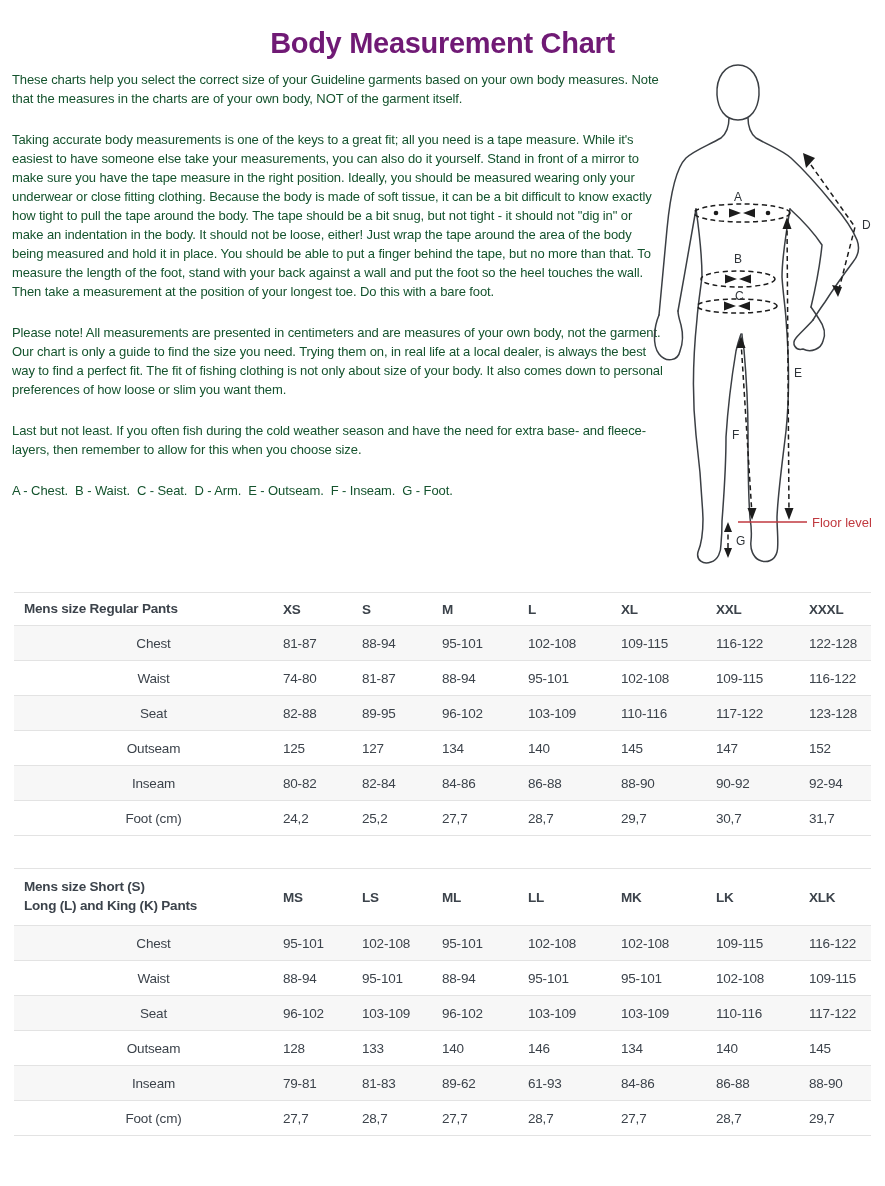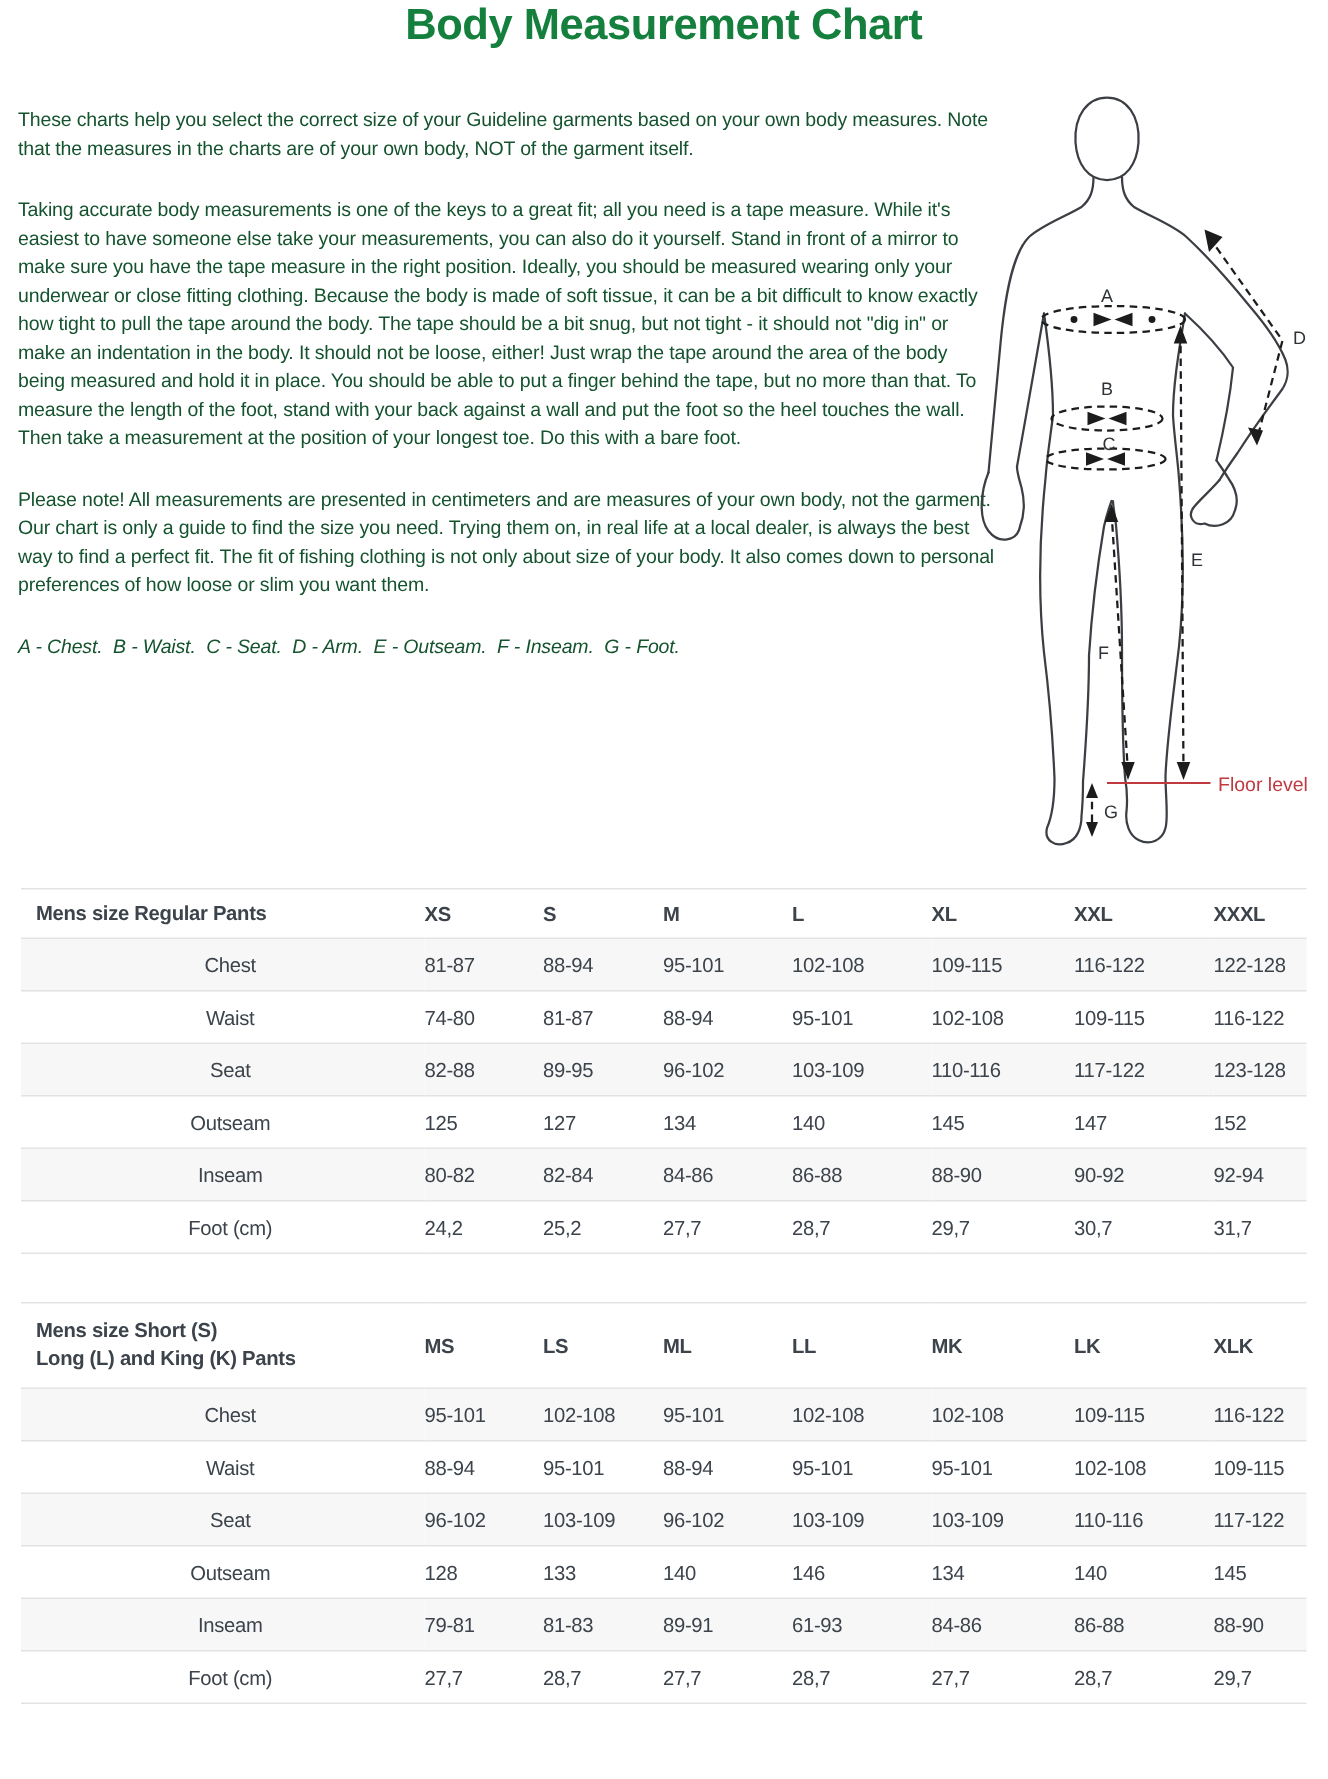--- a/index.html
+++ b/index.html
@@ -1,26 +1,26 @@
 <!DOCTYPE html>
 <html><head>
 <meta charset="utf-8">
 <style>
   html,body{margin:0;padding:0;background:#fff;}
   body{width:885px;height:1186px;font-family:"Liberation Sans",sans-serif;color:#3c434b;}
   .page{position:relative;width:885px;height:1186px;overflow:hidden;background:#fff;}
 
   h1.page-title{
-    margin:1px 0 0 0;text-align:center;font-size:29px;font-weight:bold;
-    color:#15803d;letter-spacing:-0.3px;
+    margin:27px 0 0 0;text-align:center;font-size:29px;font-weight:bold;
+    color:#701a75;letter-spacing:-0.3px;
   }
 
   .text-col{position:absolute;left:12px;top:70px;width:652px;}
   .text-col p{margin:0 0 22px 0;font-size:13px;line-height:19px;letter-spacing:-0.1px;color:#14532d;}
-  .text-col p.legend{white-space:pre-wrap;margin-top:3px;font-style:italic;}
+  .text-col p.legend{white-space:pre-wrap;margin-top:3px;}
 
   .figure{position:absolute;left:650px;top:57px;width:235px;height:516px;}
   .figure svg{display:block;width:235px;height:516px;}
   .figure text{font-family:"Liberation Sans",sans-serif;}
 
   .table-section{position:absolute;left:14px;width:857px;}
   #table1{top:592px;}
   #table2{top:868px;}
   table.size-table{width:857px;border-collapse:collapse;table-layout:fixed;
     font-size:13.5px;color:#3c434b;letter-spacing:-0.2px;}
@@ -39,20 +39,21 @@
 <body>
 
 <div class="page">
 
   <h1 class="page-title">Body Measurement Chart</h1>
 
   <div class="text-col">
     <p>These charts help you select the correct size of your Guideline garments based on your own body measures. Note that the measures in the charts are of your own body, NOT of the garment itself.</p>
     <p>Taking accurate body measurements is one of the keys to a great fit; all you need is a tape measure. While it's easiest to have someone else take your measurements, you can also do it yourself. Stand in front of a mirror to make sure you have the tape measure in the right position. Ideally, you should be measured wearing only your underwear or close fitting clothing. Because the body is made of soft tissue, it can be a bit difficult to know exactly how tight to pull the tape around the body. The tape should be a bit snug, but not tight - it should not "dig in" or make an indentation in the body. It should not be loose, either! Just wrap the tape around the area of the body being measured and hold it in place. You should be able to put a finger behind the tape, but no more than that. To measure the length of the foot, stand with your back against a wall and put the foot so the heel touches the wall. Then take a measurement at the position of your longest toe. Do this with a bare foot.</p>
     <p>Please note! All measurements are presented in centimeters and are measures of your own body, not the garment. Our chart is only a guide to find the size you need. Trying them on, in real life at a local dealer, is always the best way to find a perfect fit. The fit of fishing clothing is not only about size of your body. It also comes down to personal preferences of how loose or slim you want them.</p>
+    <p>Last but not least. If you often fish during the cold weather season and have the need for extra base- and fleece-layers, then remember to allow for this when you choose size.</p>
     <p class="legend">A - Chest.  B - Waist.  C - Seat.  D - Arm.  E - Outseam.  F - Inseam.  G - Foot.</p>
   </div>
 
   <div class="figure">
     <svg viewBox="0 0 235 516" xmlns="http://www.w3.org/2000/svg">
 
       <g stroke="#3b3f44" fill="none" stroke-width="1.5" stroke-linecap="round" stroke-linejoin="round">
         <path d="M67,38 C66,20 75,8 88,8 C101,8 110,20 109,38 C108,52 101,63 88,63 C75,63 68,52 67,38 Z"></path>
         <path d="M79,61 C79,70 77,76 71,81 C59,88 45,93 36,101 C25,112 20,140 17,172 C14,206 11,236 9,258"></path>
         <path d="M9,258 C4,270 2,288 9,297 C16,306 28,304 30,294 C33,286 33,276 31,268 C29,261 28,258 28,254"></path>
@@ -263,21 +264,21 @@
             <td>140</td>
             <td>146</td>
             <td>134</td>
             <td>140</td>
             <td>145</td>
           </tr>
           <tr>
             <td class="label">Inseam</td>
             <td>79-81</td>
             <td>81-83</td>
-            <td>89-91</td>
+            <td>89-62</td>
             <td>61-93</td>
             <td>84-86</td>
             <td>86-88</td>
             <td>88-90</td>
           </tr>
           <tr>
             <td class="label">Foot (cm)</td>
             <td>27,7</td>
             <td>28,7</td>
             <td>27,7</td>

